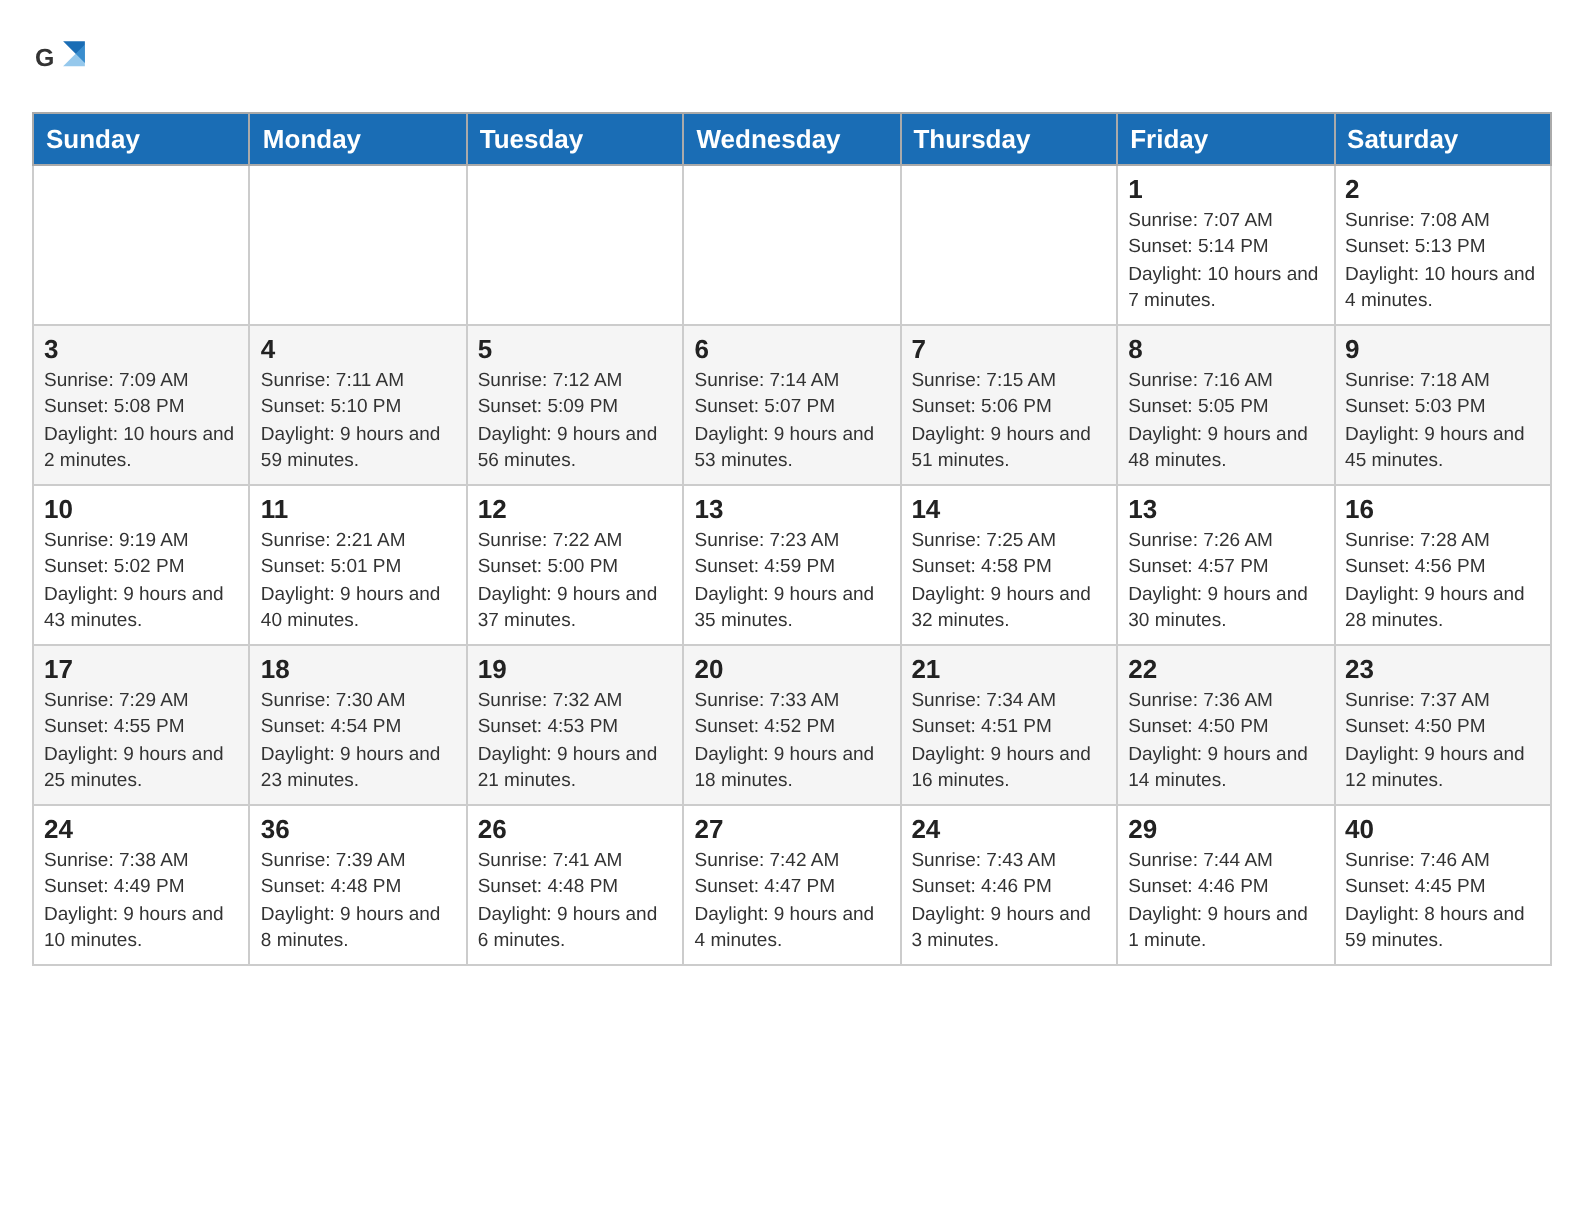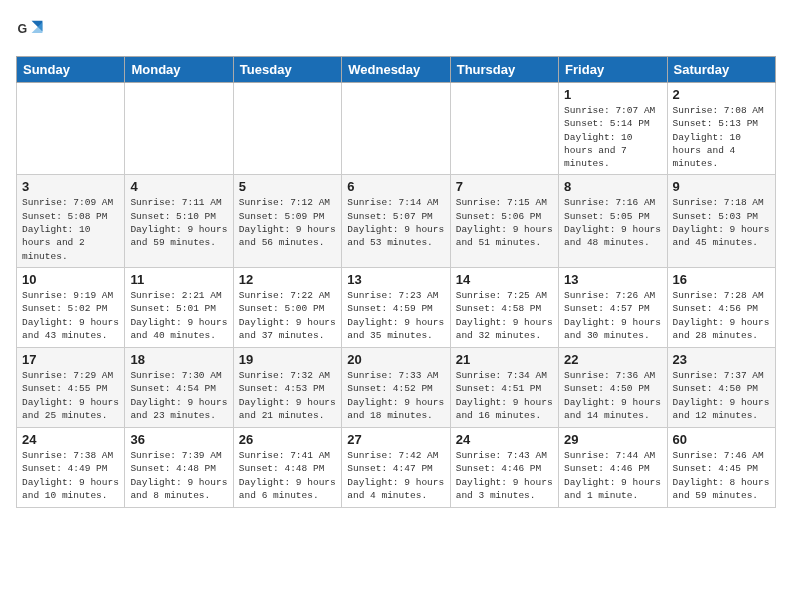--- a/index.html
+++ b/index.html
@@ -76,21 +76,20 @@
       font-size: 13px;
       font-weight: bold;
       color: #222;
       display: block;
       margin-bottom: 2px;
     }
     .day-info {
       font-size: 9.5px;
       line-height: 1.4;
       color: #333;
-      font-family: Liberation Mono, monospace;
     }
     .empty-cell {
       background: #fff !important;
     }
   </style>
 </head>
 <body>
 
 <div class="header">
   <div class="logo">
@@ -304,20 +303,20 @@
 Sunset: 4:46 PM
 Daylight: 9 hours and 3 minutes.</div>
         </td>
         <td>
           <span class="day-number">29</span>
           <div class="day-info">Sunrise: 7:44 AM
 Sunset: 4:46 PM
 Daylight: 9 hours and 1 minute.</div>
         </td>
         <td>
-          <span class="day-number">60</span>
+          <span class="day-number">40</span>
           <div class="day-info">Sunrise: 7:46 AM
 Sunset: 4:45 PM
 Daylight: 8 hours and 59 minutes.</div>
         </td>
       </tr>
     </tbody>
 </table>
 
 </body></html>

